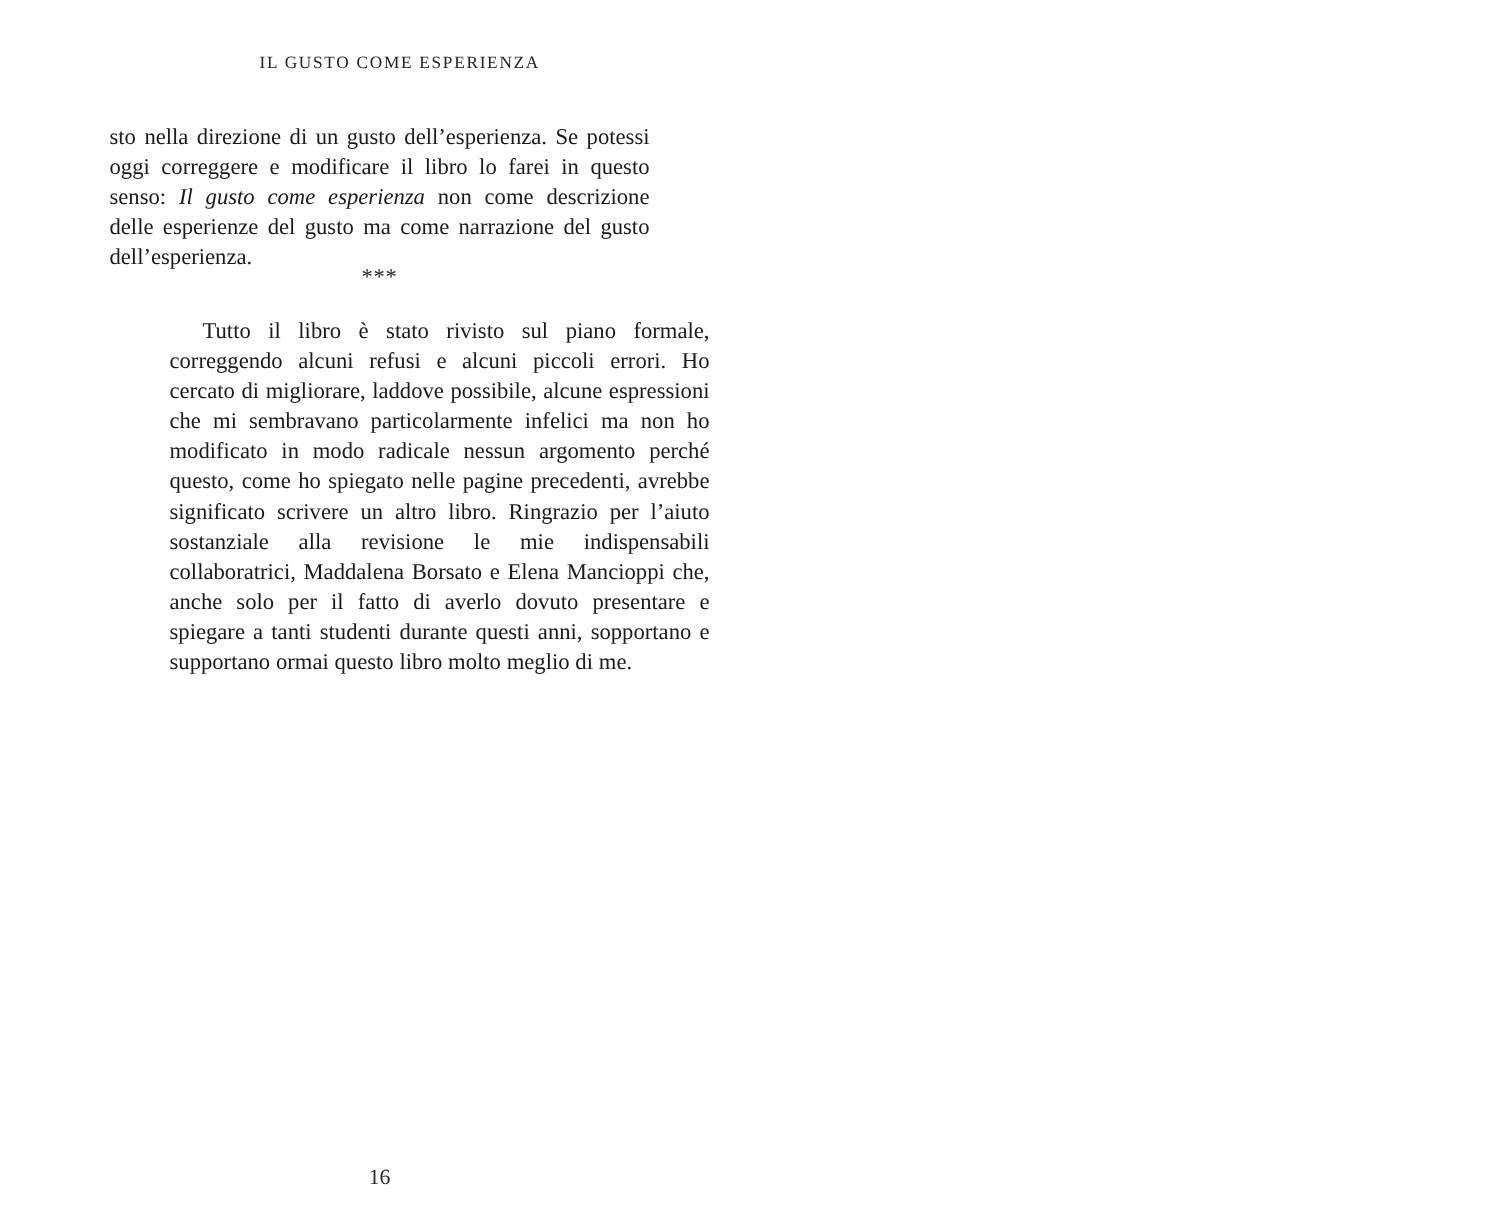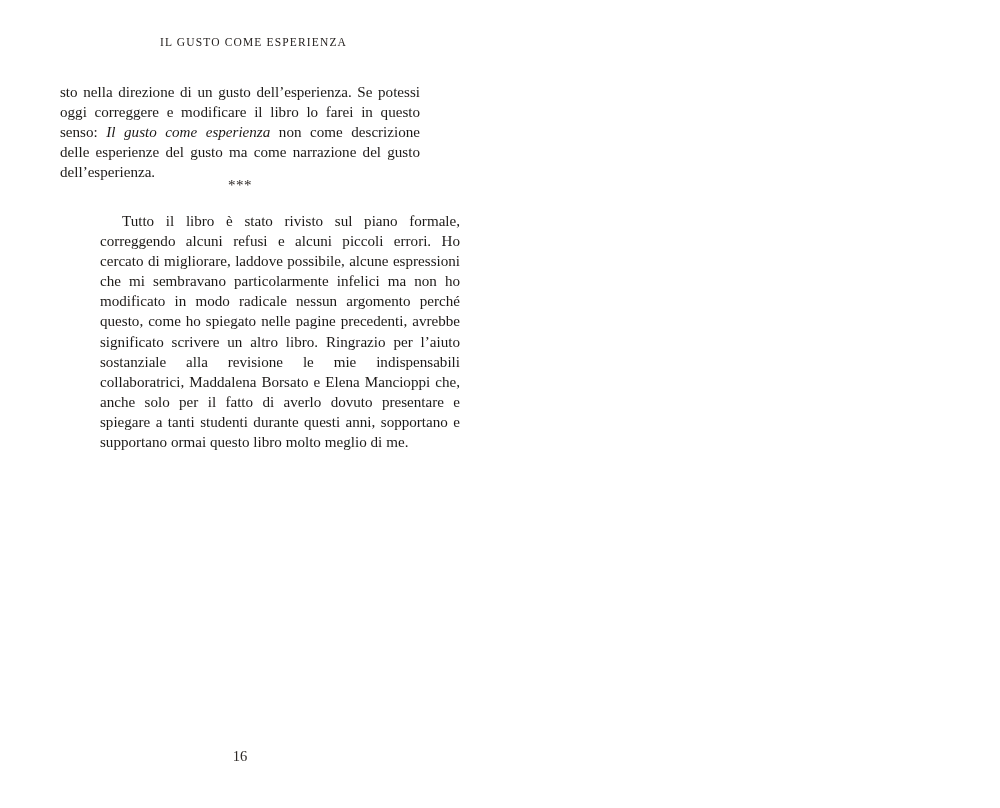--- a/index.html
+++ b/index.html
@@ -21,21 +21,21 @@
     position: absolute;
     inset: 0;
     background: #ffffff;
   }
 
   .page {
     position: absolute;
     top: 0;
     height: 808px;
   }
-  .page-left  { left: 0;   width: 500px; }
+  .page-left  { left: 13px;   width: 500px; }
   .page-right { left: 500px; width: 500px; }
 
   
   .running-header {
     position: absolute;
     left: 60px;
     top: 36px;
     width: 360px;
     font-size: 11.5px;
     letter-spacing: 1.15px;
@@ -82,21 +82,21 @@
 
   
   .folio {
     position: absolute;
     top: 748px;
     width: 120px;
     text-align: center;
     font-size: 14.5px;
     color: #2b2724;
   }
-  .folio-left  { left: 180px; }
+  .folio-left  { left: 180px; margin-top: 29px; }
 </style>
 </head>
 <body>
 
 <div class="spread">
 
   <div class="page page-left">
 
     <div class="running-header align-indent">IL GUSTO COME ESPERIENZA</div>
 

